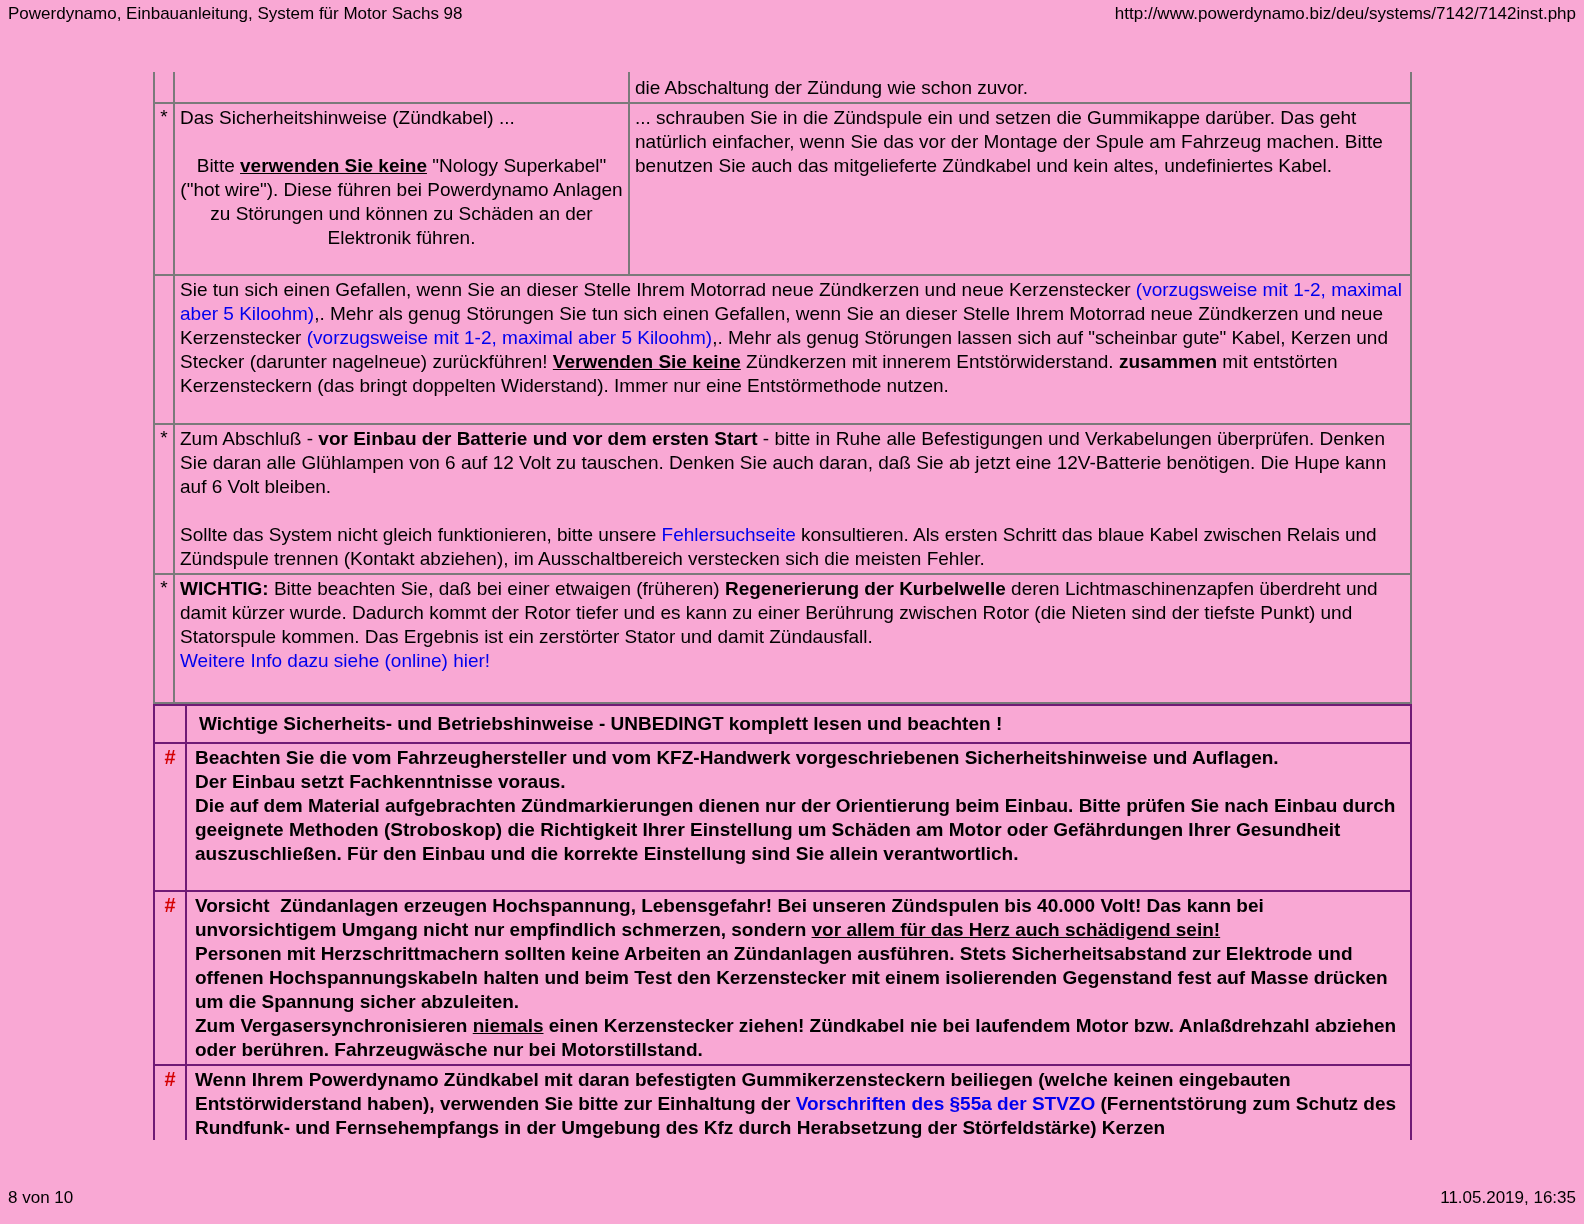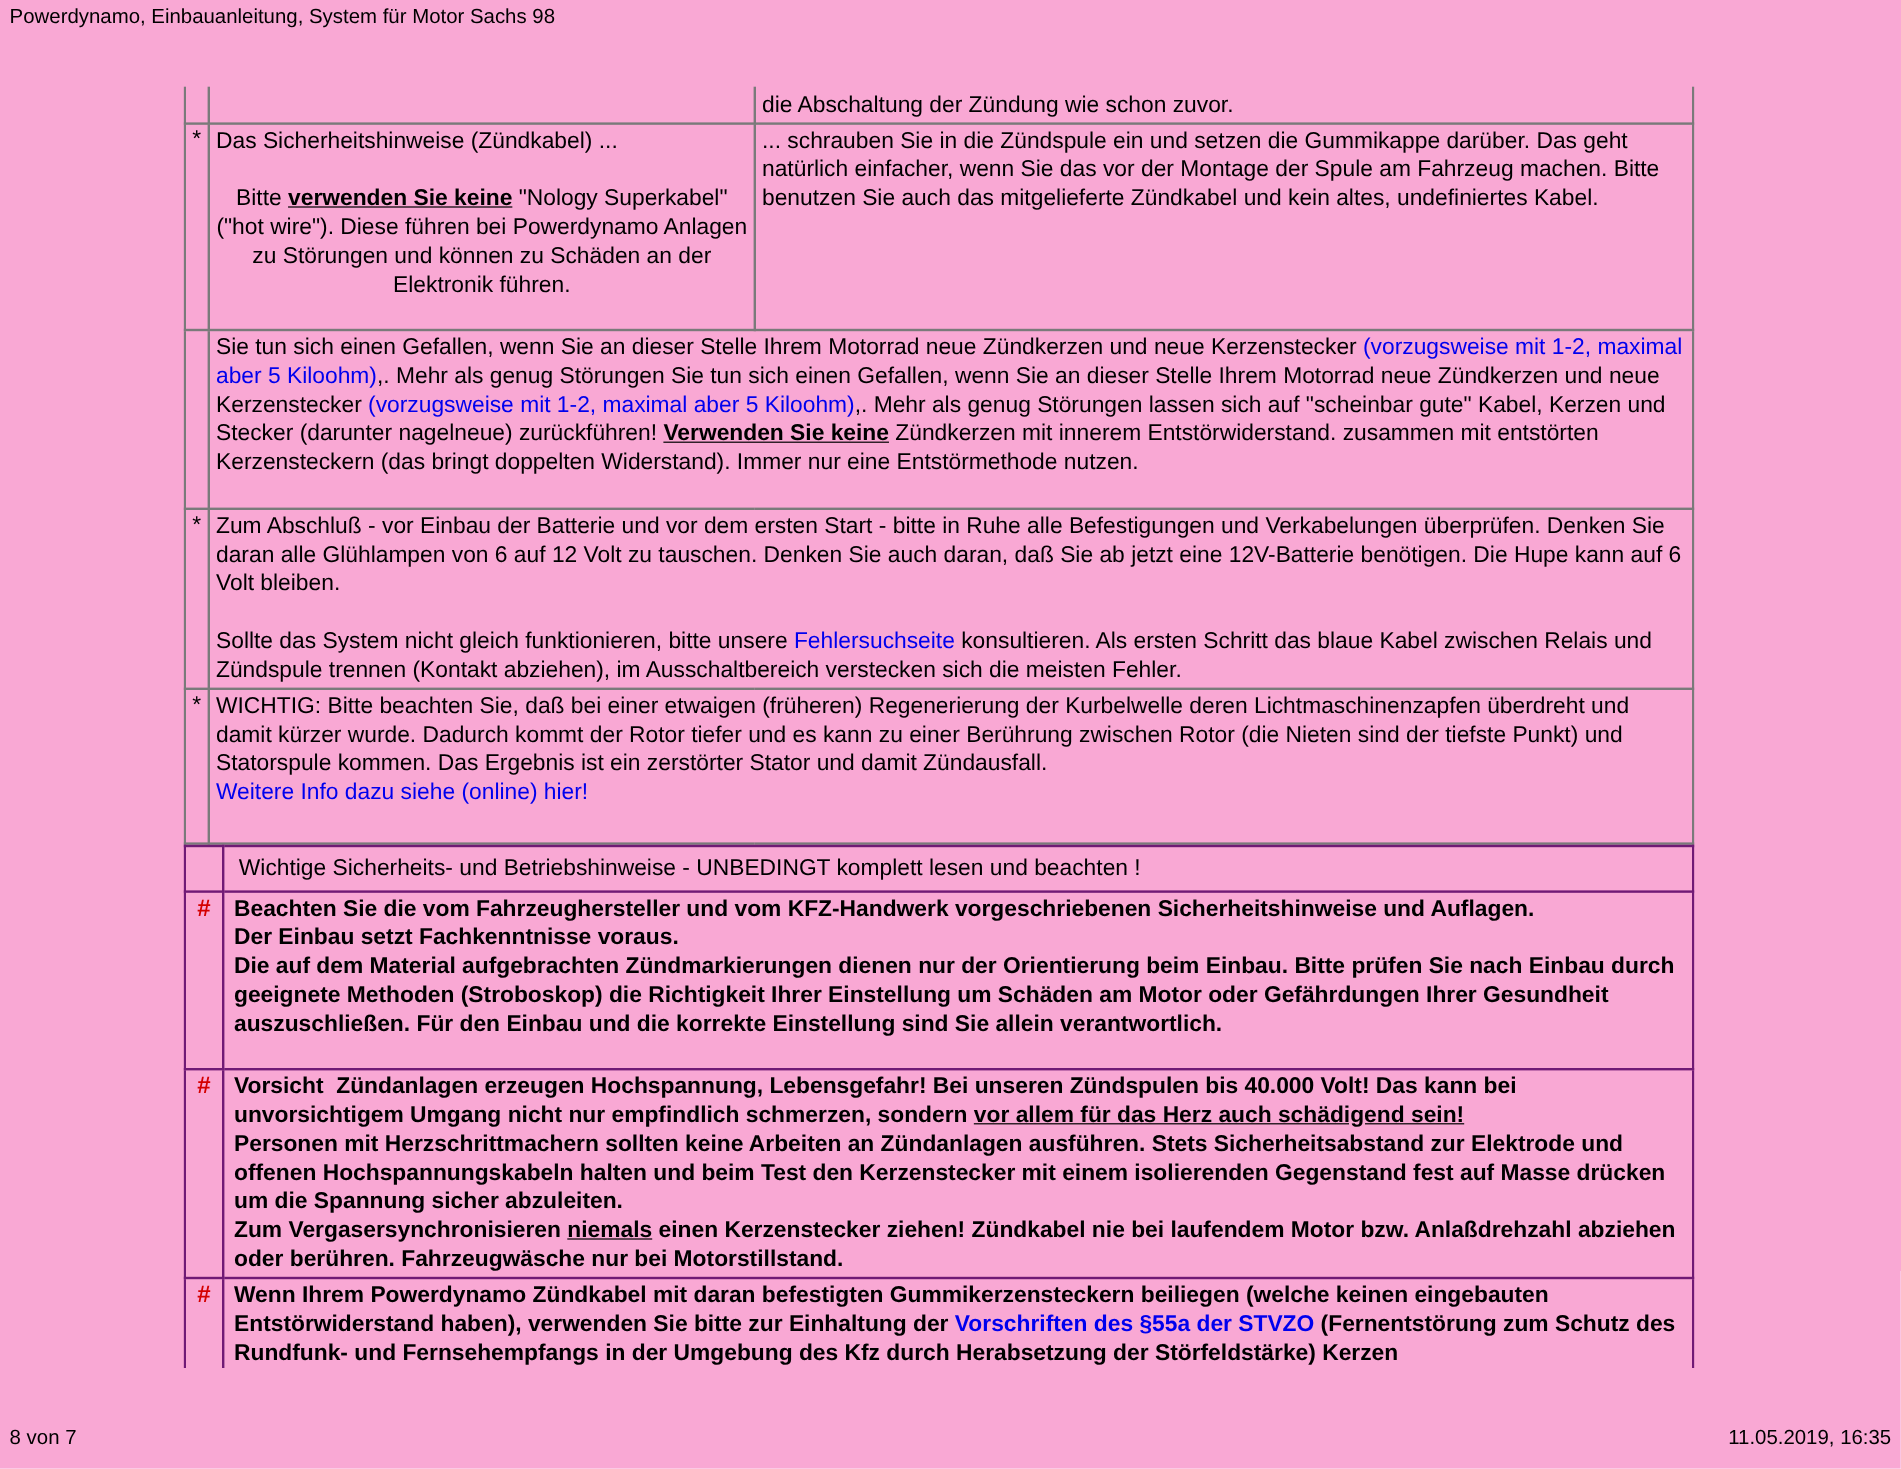--- a/index.html
+++ b/index.html
@@ -19,32 +19,33 @@
   .t1 tr.r1 td{border-top:none;}
   .t2 tr.r9 td{border-bottom:none;}
   td.mk{padding:1px 2px;text-align:center;overflow:hidden;}
   .t1 td.mk{font-size:19px;}
   .t2 td.mk{color:#d40000;font-weight:bold;font-size:20px;}
   td.bottom{vertical-align:bottom;}
   td.hd{font-weight:bold;padding:6px 12px;}
   .t2 td.body-cell{padding:2px 8px;font-weight:bold;}
   .para{min-height:24px;}
   .para.center{text-align:center;}
-  .seg-b{font-weight:normal;}
+  .seg-b{font-weight:bold;}
   .seg-u{text-decoration:underline;}
   .seg-bu{font-weight:bold;text-decoration:underline;}
   .seg-l{color:#0000ee;}
 </style>
 </head>
 <body>
 
 <div class="page">
 
   <div class="hdr">
     <span>Powerdynamo, Einbauanleitung, System für Motor Sachs 98</span>
+    <span>http://www.powerdynamo.biz/deu/systems/7142/7142inst.php</span>
   </div>
 
   <div class="table-clip">
 
     <table class="t1">
       <colgroup>
           <col style="width:20px">
           <col style="width:455px">
           <col>
         </colgroup>
@@ -144,17 +145,17 @@
                 <div class="para"><span>Wenn Ihrem Powerdynamo Zündkabel mit daran befestigten Gummikerzensteckern beiliegen (welche keinen eingebauten Entstörwiderstand haben), verwenden Sie bitte zur Einhaltung der </span><span class="seg-l">Vorschriften des §55a der STVZO</span><span> (Fernentstörung zum Schutz des Rundfunk- und Fernsehempfangs in der Umgebung des Kfz durch Herabsetzung der Störfeldstärke) Kerzen</span></div>
               </div>
         </td>
       </tr>
     </tbody>
       </table>
 
   </div>
 
   <div class="ftr">
-    <span>8 von 7</span>
+    <span>8 von 10</span>
     <span>11.05.2019, 16:35</span>
   </div>
 
 </div>
 
 </body></html>

